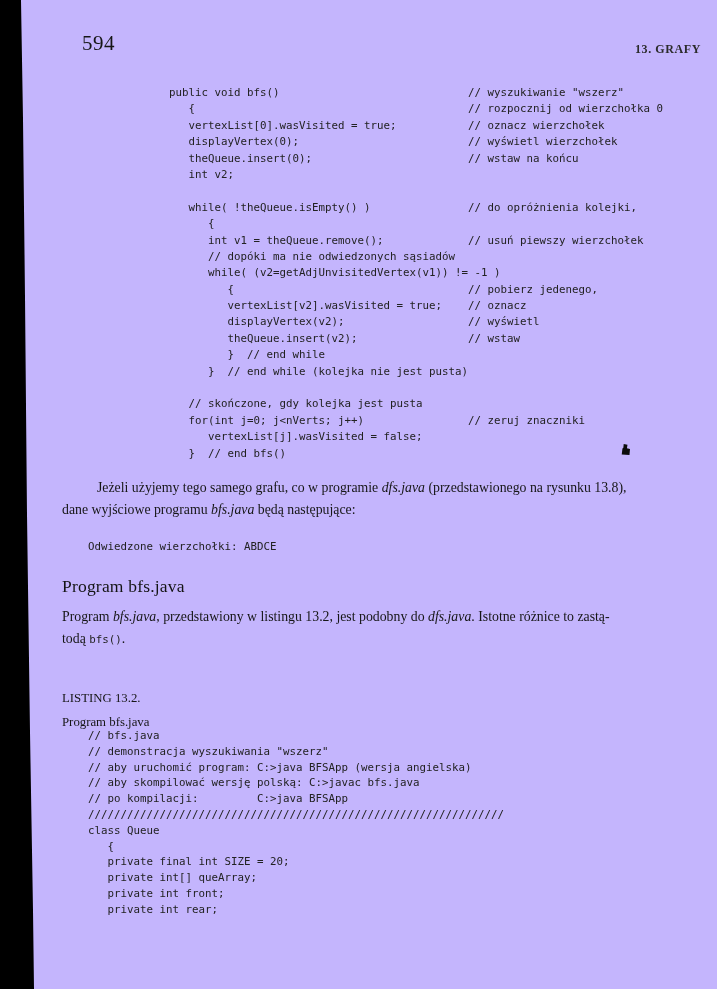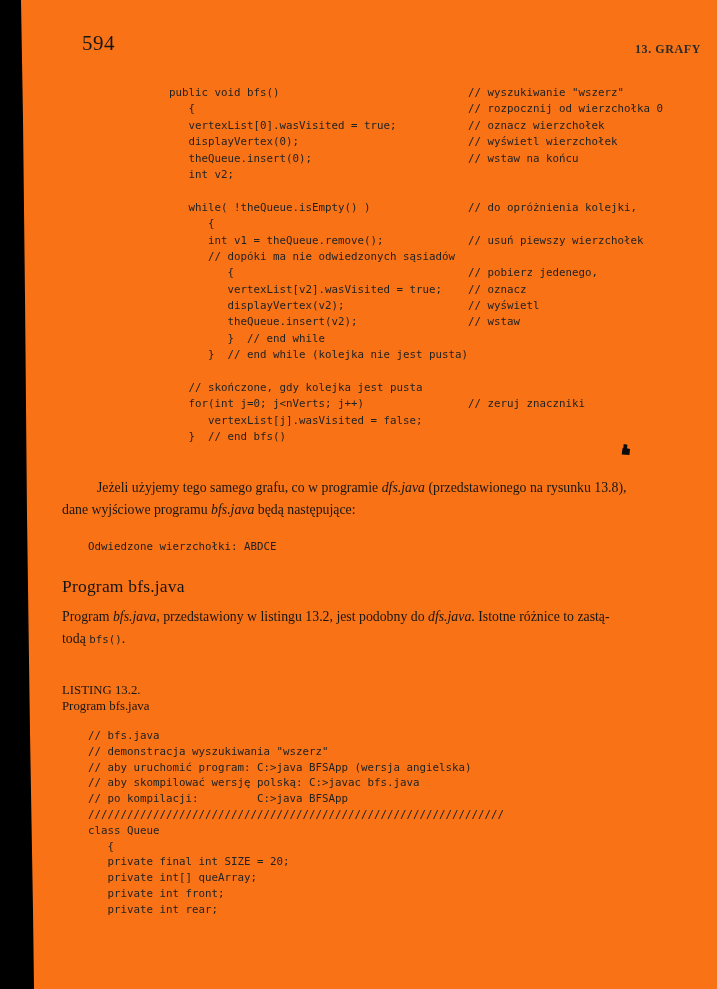--- a/index.html
+++ b/index.html
@@ -1,19 +1,19 @@
 <!DOCTYPE html>
 <html><head>
 <meta charset="utf-8">
 <style>
   html,body{margin:0;padding:0;background:#ffffff;}
   .page{
     position:relative;
     width:717px;height:989px;
-    background:#f97316;
+    background:#c4b5fd;
     overflow:hidden;
     font-family:"Liberation Serif", serif;
     color:#1e1e1e;
   }
   
   .gutter{
     position:absolute;left:0;top:0;width:40px;height:989px;
     background:#000;
     clip-path:polygon(0 0,21px 0,23px 12%,25px 30%,27px 52%,30px 74%,33px 92%,34px 100%,0 100%);
   }
@@ -53,21 +53,21 @@
     font-size:10.8px;color:#222222;
   }
   .heading{
     position:absolute;left:62px;top:576px;
     font-size:17.5px;color:#141414;letter-spacing:0.2px;
   }
   .caption{
     position:absolute;left:62px;top:683px;
     font-size:12.8px;color:#161616;
   }
-  .caption div{height:16px;white-space:pre;}
+  .caption div{height:16px;white-space:pre;margin-top:8px;}
   .ink-mark{
     position:absolute;left:621px;top:444px;width:9px;height:11px;
     background:#0c0c0c;
     clip-path:polygon(30% 0,72% 6%,66% 38%,100% 46%,94% 100%,8% 96%,16% 42%,26% 34%);
   }
 </style>
 </head>
 <body>
 
 <div class="page">
@@ -82,20 +82,21 @@
     <div class="code-line">   {                                          // rozpocznij od wierzchołka 0</div>
     <div class="code-line">   vertexList[0].wasVisited = true;           // oznacz wierzchołek</div>
     <div class="code-line">   displayVertex(0);                          // wyświetl wierzchołek</div>
     <div class="code-line">   theQueue.insert(0);                        // wstaw na końcu</div>
     <div class="code-line">   int v2;</div>
     <div class="code-line"></div>
     <div class="code-line">   while( !theQueue.isEmpty() )               // do opróżnienia kolejki,</div>
     <div class="code-line">      {</div>
     <div class="code-line">      int v1 = theQueue.remove();             // usuń piewszy wierzchołek</div>
     <div class="code-line">      // dopóki ma nie odwiedzonych sąsiadów</div>
+    <div class="code-line">      while( (v2=getAdjUnvisitedVertex(v1)) != -1 )</div>
     <div class="code-line">         {                                    // pobierz jedenego,</div>
     <div class="code-line">         vertexList[v2].wasVisited = true;    // oznacz</div>
     <div class="code-line">         displayVertex(v2);                   // wyświetl</div>
     <div class="code-line">         theQueue.insert(v2);                 // wstaw</div>
     <div class="code-line">         }  // end while</div>
     <div class="code-line">      }  // end while (kolejka nie jest pusta)</div>
     <div class="code-line"></div>
     <div class="code-line">   // skończone, gdy kolejka jest pusta</div>
     <div class="code-line">   for(int j=0; j&lt;nVerts; j++)                // zeruj znaczniki</div>
     <div class="code-line">      vertexList[j].wasVisited = false;</div>

